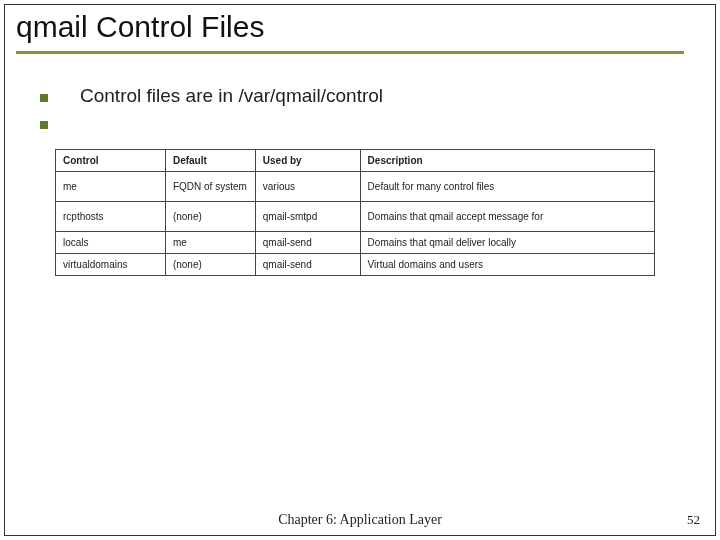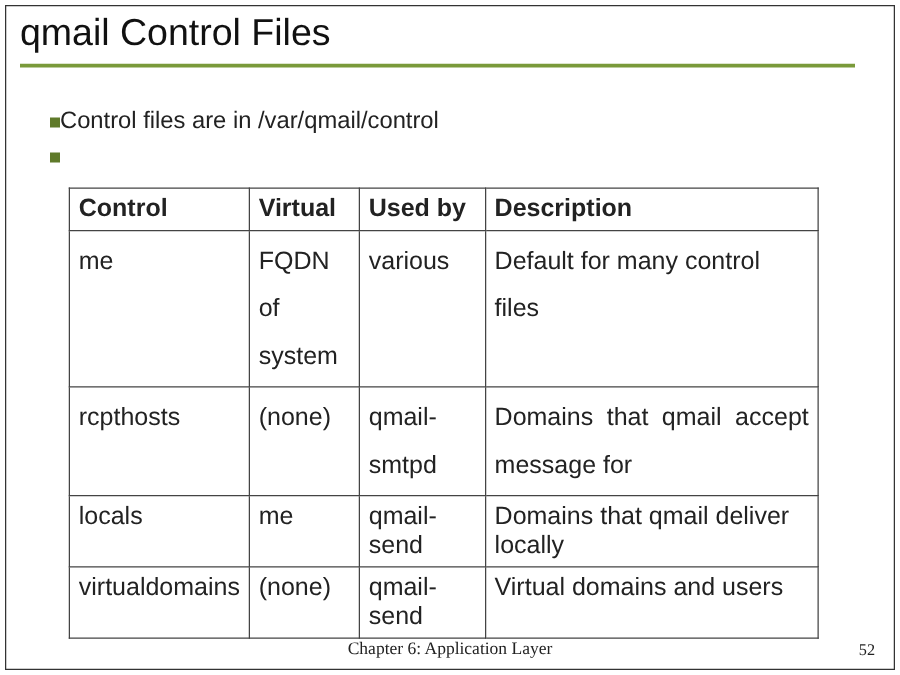--- a/index.html
+++ b/index.html
@@ -29,41 +29,41 @@
     height: 3px;
     width: 668px;
     background: #7a9a3a;
   }
   .bullets {
     padding: 22px 40px 10px 40px;
   }
   .bullet-row {
     display: flex;
     align-items: baseline;
-    gap: 0;
+    gap: 32px;
     margin-bottom: 4px;
   }
   .bullet-icon {
     width: 8px;
     height: 8px;
     background: #5f7a2a;
     flex: 0 0 auto;
     margin-top: 10px;
   }
   .bullet-text {
     font-size: 19px;
     color: #222;
   }
   .table-wrap {
     padding: 6px 40px 0 55px;
   }
   table {
     border-collapse: collapse;
     width: 600px;
-    font-size: 20px;
+    font-size: 10px;
     color: #222;
   }
   th, td {
     border: 1px solid #444;
     padding: 5px 7px;
     text-align: left;
     vertical-align: top;
   }
   th {
     font-weight: bold;
@@ -121,21 +121,21 @@
   <table>
     <colgroup>
       <col class="c1">
         <col class="c2">
         <col class="c3">
         <col class="c4">
     </colgroup>
     <thead>
       <tr>
         <th>Control</th>
-        <th>Virtual</th>
+        <th>Default</th>
         <th>Used by</th>
         <th>Description</th>
       </tr>
     </thead>
     <tbody>
       <tr class="tall-row">
         <td>me</td>
         <td>FQDN of system</td>
         <td>various</td>
         <td>Default for many control files</td>

